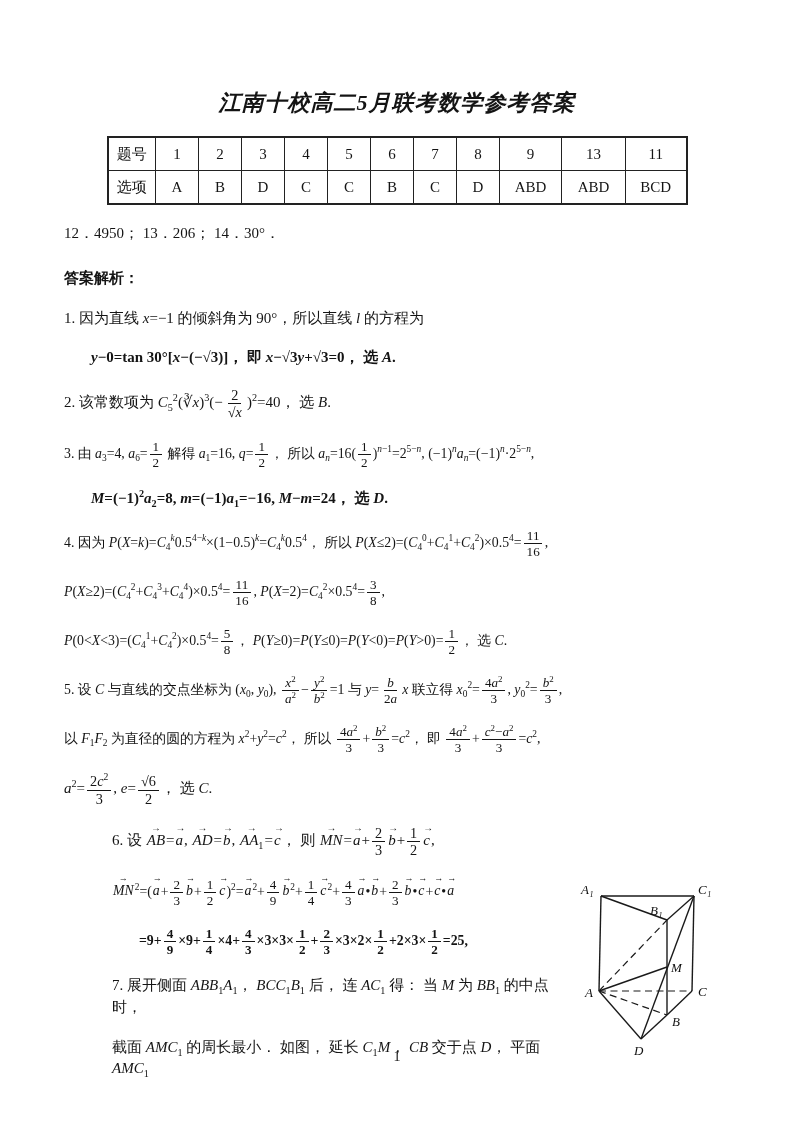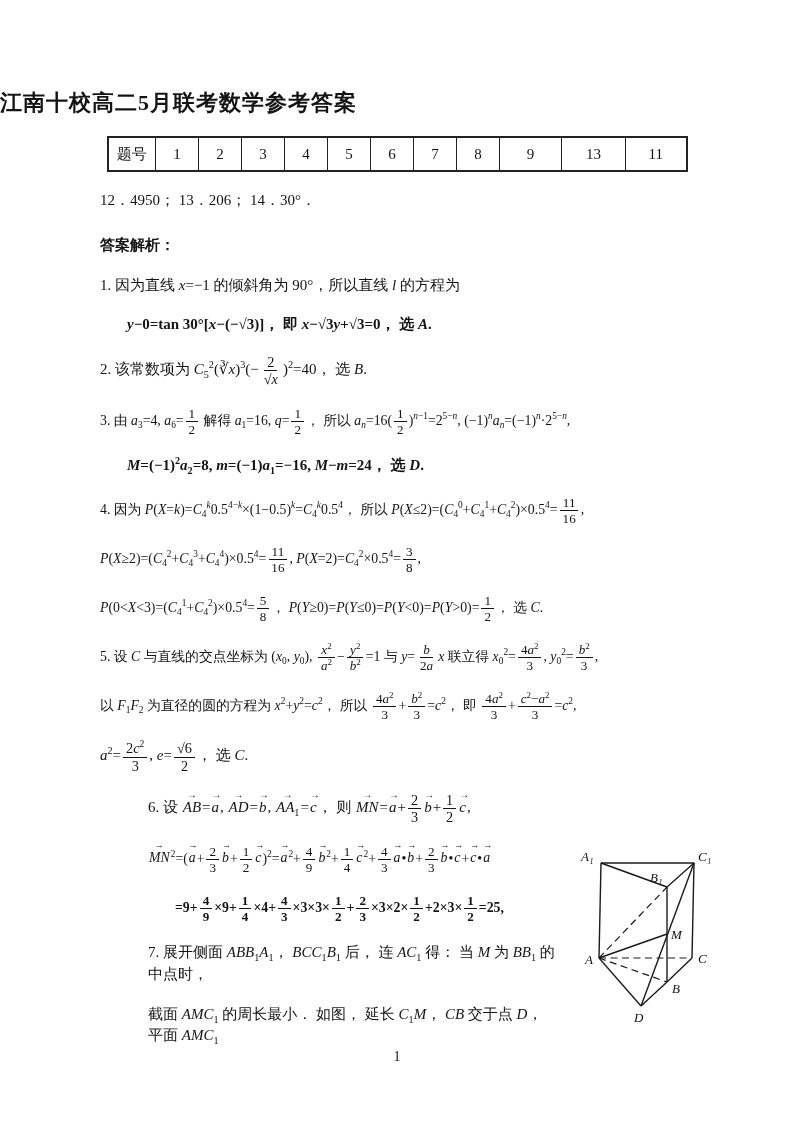--- a/index.html
+++ b/index.html
@@ -3,30 +3,30 @@
 <meta charset="utf-8">
 <style>
   html,body{margin:0;padding:0;background:#888;}
   .page{
     width:794px;height:1123px;background:#fff;margin:0 auto;position:relative;
     box-sizing:border-box;padding-top:88px;
     font-family:"Liberation Serif","DejaVu Serif",serif;color:#141414;
     overflow:hidden;
   }
   .title{
-    text-align:left;font-size:22px;font-weight:bold;letter-spacing:1px;margin:0;
+    text-align:center;font-size:22px;font-weight:bold;letter-spacing:1px;margin:0;font-style:italic;
   }
   table.ans{
     border-collapse:collapse;margin:18px auto 8px;table-layout:fixed;
     border:2px solid #222;font-size:15px;
   }
   table.ans td{
     border:1px solid #222;text-align:center;height:32px;padding:0;overflow:hidden;
   }
-  .content{padding:0 82px 0 100px;}
+  .content{padding:0 82px 0 64px;}
   .ln{margin:15px 0 0;font-size:15px;line-height:1.45;padding-top:3px;}
   .ln.s{font-size:13.8px;}
   .ln.ind{padding-left:27px;font-weight:bold;}
   .ln.heading{margin-top:20px;font-weight:bold;}
   .ln i{font-style:italic;}
   sup,sub{font-size:68%;line-height:0;}
   .fr{
     display:inline-flex;flex-direction:column;align-items:center;
     vertical-align:middle;line-height:1.15;margin:0 2px;font-size:0.95em;
     text-align:center;
@@ -81,20 +81,34 @@
       <td>3</td>
       <td>4</td>
       <td>5</td>
       <td>6</td>
       <td>7</td>
       <td>8</td>
       <td>9</td>
       <td>13</td>
       <td>11</td>
     </tr>
+    <tr>
+      <td>选项</td>
+      <td>A</td>
+      <td>B</td>
+      <td>D</td>
+      <td>C</td>
+      <td>C</td>
+      <td>B</td>
+      <td>C</td>
+      <td>D</td>
+      <td>ABD</td>
+      <td>ABD</td>
+      <td>BCD</td>
+    </tr>
   </tbody>
     </table>
 
   <div class="content">
 
     <p class="ln">12．4950；  13．206；  14．30°．</p>
     <p class="ln heading">答案解析：</p>
 
     <p class="ln">1. 因为直线 <i>x</i>=−1 的倾斜角为 90°，所以直线 <i>l</i> 的方程为</p>
     <p class="ln ind"><i>y</i>−0=tan 30°[<i>x</i>−(−√3)]， 即 <i>x</i>−√3<i>y</i>+√3=0， 选 <i>A</i>.</p>

